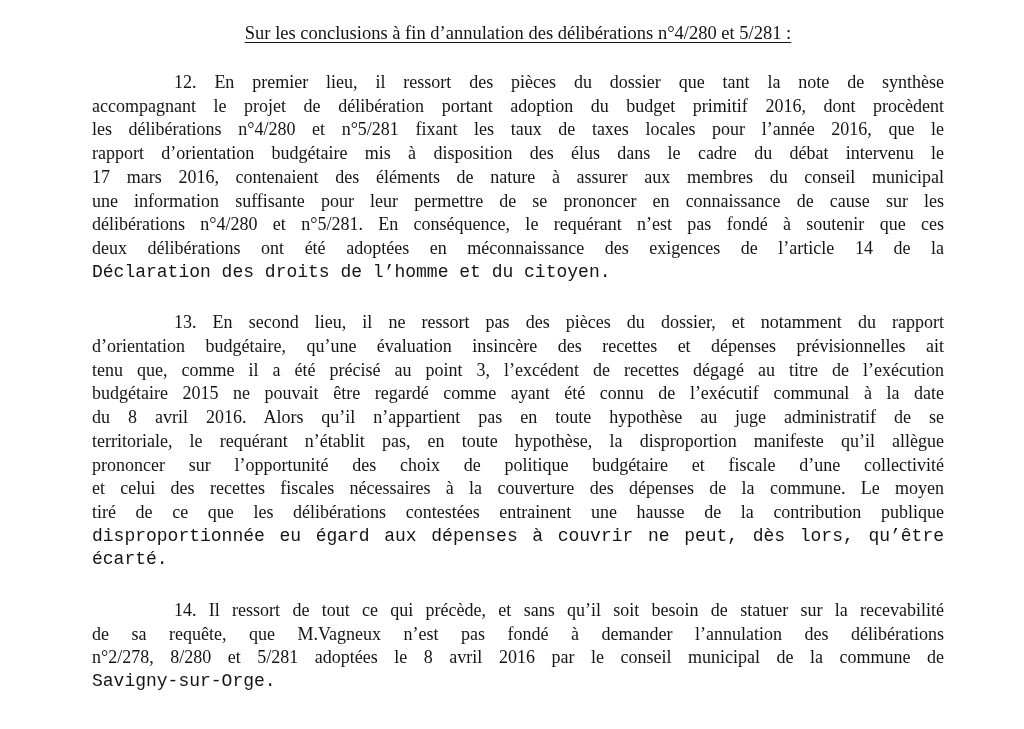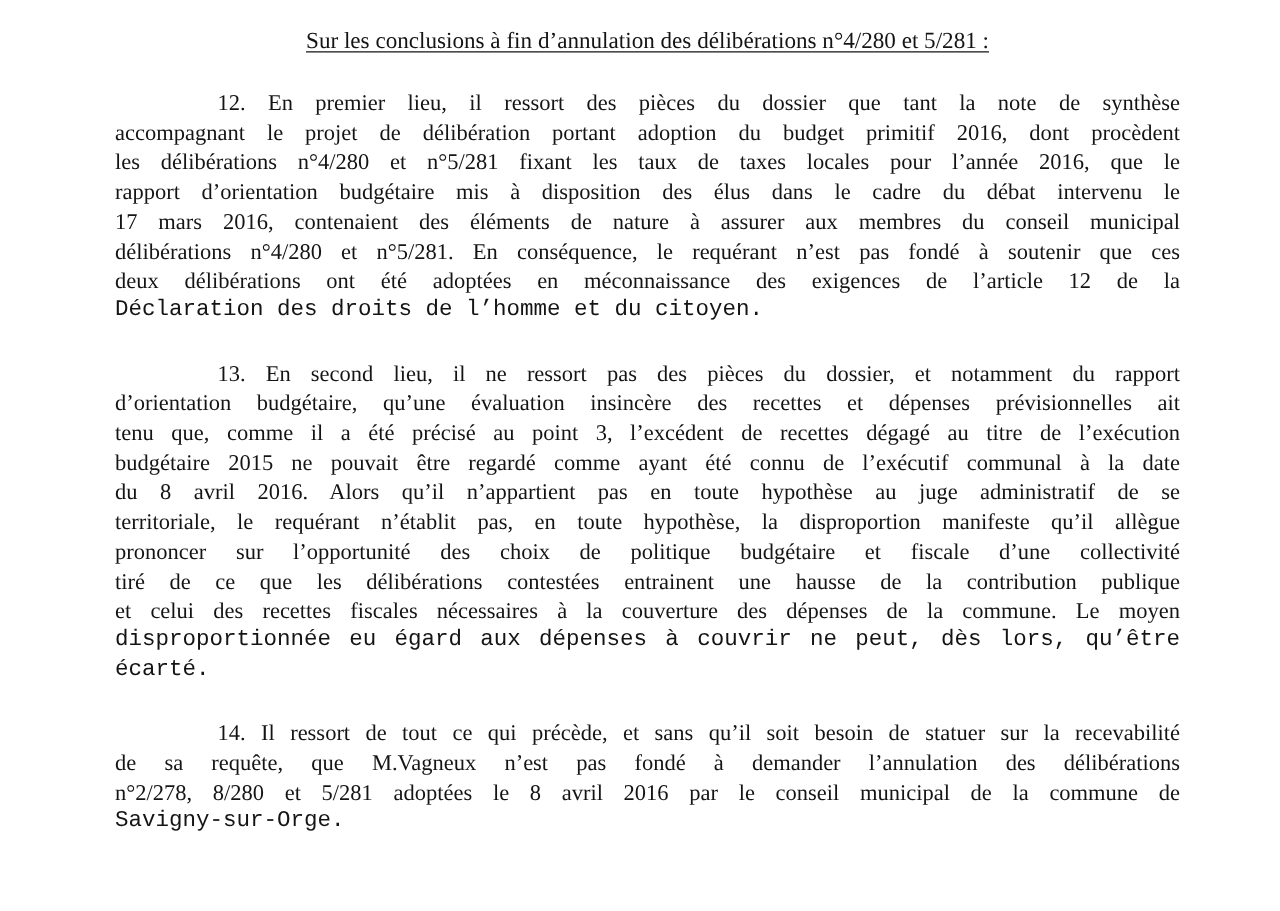--- a/index.html
+++ b/index.html
@@ -55,34 +55,35 @@
 
 <main class="page">
   <h1 class="heading">Sur les conclusions à fin d’annulation des délibérations n°4/280 et 5/281 :</h1>
   <section>
       <div class="para">
         <div class="line first">12. En premier lieu, il ressort des pièces du dossier que tant la note de synthèse</div>
         <div class="line">accompagnant le projet de délibération portant adoption du budget primitif 2016, dont procèdent</div>
         <div class="line">les délibérations n°4/280 et n°5/281 fixant les taux de taxes locales pour l’année 2016, que le</div>
         <div class="line">rapport d’orientation budgétaire mis à disposition des élus dans le cadre du débat intervenu le</div>
         <div class="line">17 mars 2016, contenaient des éléments de nature à assurer aux membres du conseil municipal</div>
+        <div class="line">une information suffisante pour leur permettre de se prononcer en connaissance de cause sur les</div>
         <div class="line">délibérations n°4/280 et n°5/281. En conséquence, le requérant n’est pas fondé à soutenir que ces</div>
-        <div class="line">deux délibérations ont été adoptées en méconnaissance des exigences de l’article 12 de la</div>
+        <div class="line">deux délibérations ont été adoptées en méconnaissance des exigences de l’article 14 de la</div>
         <div class="line last">Déclaration des droits de l’homme et du citoyen.</div>
       </div>
       <div class="para">
         <div class="line first">13. En second lieu, il ne ressort pas des pièces du dossier, et notamment du rapport</div>
         <div class="line">d’orientation budgétaire, qu’une évaluation insincère des recettes et dépenses prévisionnelles ait</div>
         <div class="line">tenu que, comme il a été précisé au point 3, l’excédent de recettes dégagé au titre de l’exécution</div>
         <div class="line">budgétaire 2015 ne pouvait être regardé comme ayant été connu de l’exécutif communal à la date</div>
         <div class="line">du 8 avril 2016. Alors qu’il n’appartient pas en toute hypothèse au juge administratif de se</div>
         <div class="line">territoriale, le requérant n’établit pas, en toute hypothèse, la disproportion manifeste qu’il allègue</div>
         <div class="line">prononcer sur l’opportunité des choix de politique budgétaire et fiscale d’une collectivité</div>
+        <div class="line">et celui des recettes fiscales nécessaires à la couverture des dépenses de la commune. Le moyen</div>
         <div class="line">tiré de ce que les délibérations contestées entrainent une hausse de la contribution publique</div>
-        <div class="line">et celui des recettes fiscales nécessaires à la couverture des dépenses de la commune. Le moyen</div>
         <div class="line last">disproportionnée eu égard aux dépenses à couvrir ne peut, dès lors, qu’être écarté.</div>
       </div>
       <div class="para">
         <div class="line first">14. Il ressort de tout ce qui précède, et sans qu’il soit besoin de statuer sur la recevabilité</div>
         <div class="line">de sa requête, que M.Vagneux n’est pas fondé à demander l’annulation des délibérations</div>
         <div class="line">n°2/278, 8/280 et 5/281 adoptées le 8 avril 2016 par le conseil municipal de la commune de</div>
         <div class="line last">Savigny-sur-Orge.</div>
       </div>
     </section>
 </main>

